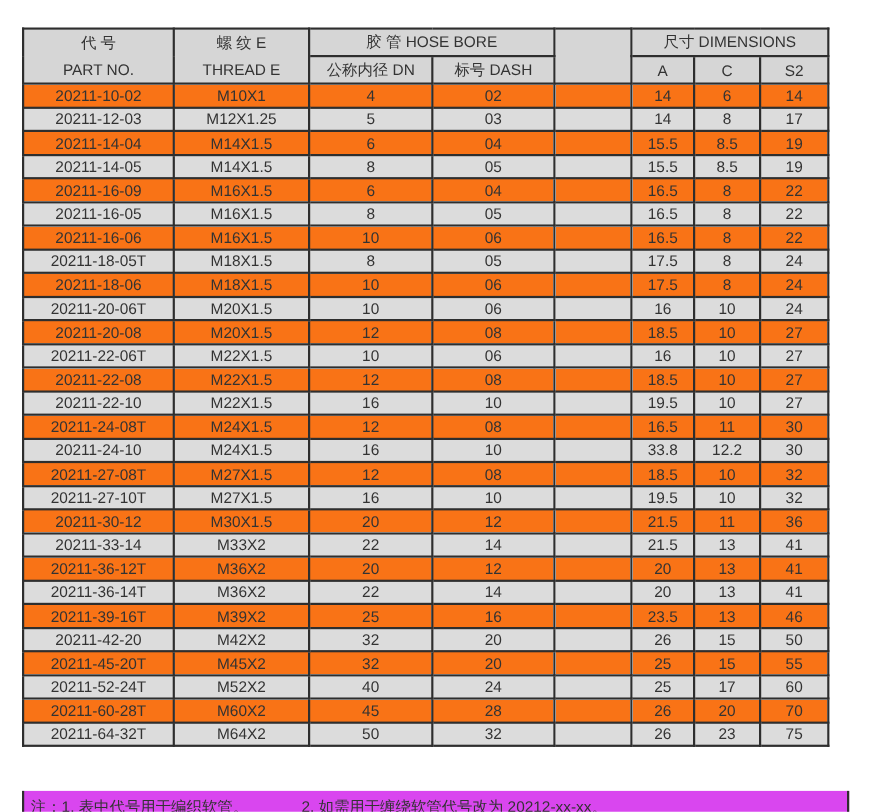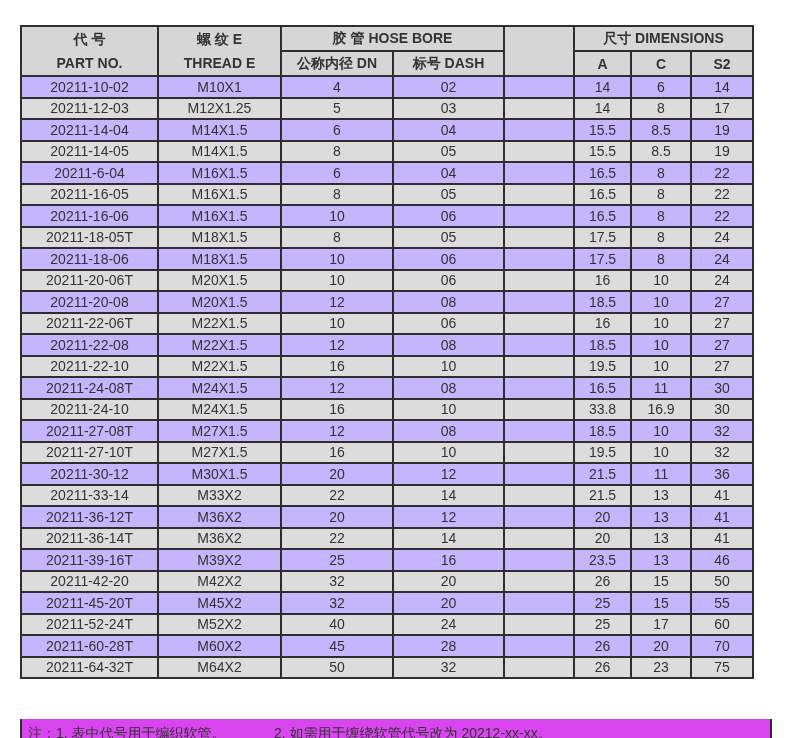--- a/index.html
+++ b/index.html
@@ -24,24 +24,24 @@
     border:2px solid var(--border);
     text-align:center;
     vertical-align:middle;
     font-size:14px;
     font-weight:normal;
     padding:0;
     white-space:nowrap;
     overflow:hidden;
     color:var(--text);
   }
-  thead th{background:var(--header-bg);font-weight:bold;}
+  thead th{background:var(--header-bg);}
   thead tr{height:25px;}
   thead .two-line div{line-height:24px;}
-  tbody tr{height:21.5px;background:#c4b5fd;}
+  tbody tr{height:21.5px;background:#f97316;}
   tbody tr.alt{background:var(--row-alt-bg);}
   .notes{
     box-sizing:border-box;
     width:752px;
     border:2px solid var(--border);
     border-top:none;
     padding:3px 0 4px 6px;
     font-size:14px;
     line-height:22px;
     color:var(--text);
@@ -125,21 +125,21 @@
           <td>20211-14-05</td>
           <td>M14X1.5</td>
           <td>8</td>
           <td>05</td>
           <td></td>
           <td>15.5</td>
           <td>8.5</td>
           <td>19</td>
         </tr>
         <tr>
-          <td>20211-6-04</td>
+          <td>20211-16-09</td>
           <td>M16X1.5</td>
           <td>6</td>
           <td>04</td>
           <td></td>
           <td>16.5</td>
           <td>8</td>
           <td>22</td>
         </tr>
         <tr class="alt">
           <td>20211-16-05</td>
@@ -241,21 +241,21 @@
           <td>11</td>
           <td>30</td>
         </tr>
         <tr class="alt">
           <td>20211-24-10</td>
           <td>M24X1.5</td>
           <td>16</td>
           <td>10</td>
           <td></td>
           <td>33.8</td>
-          <td>16.9</td>
+          <td>12.2</td>
           <td>30</td>
         </tr>
         <tr>
           <td>20211-27-08T</td>
           <td>M27X1.5</td>
           <td>12</td>
           <td>08</td>
           <td></td>
           <td>18.5</td>
           <td>10</td>

